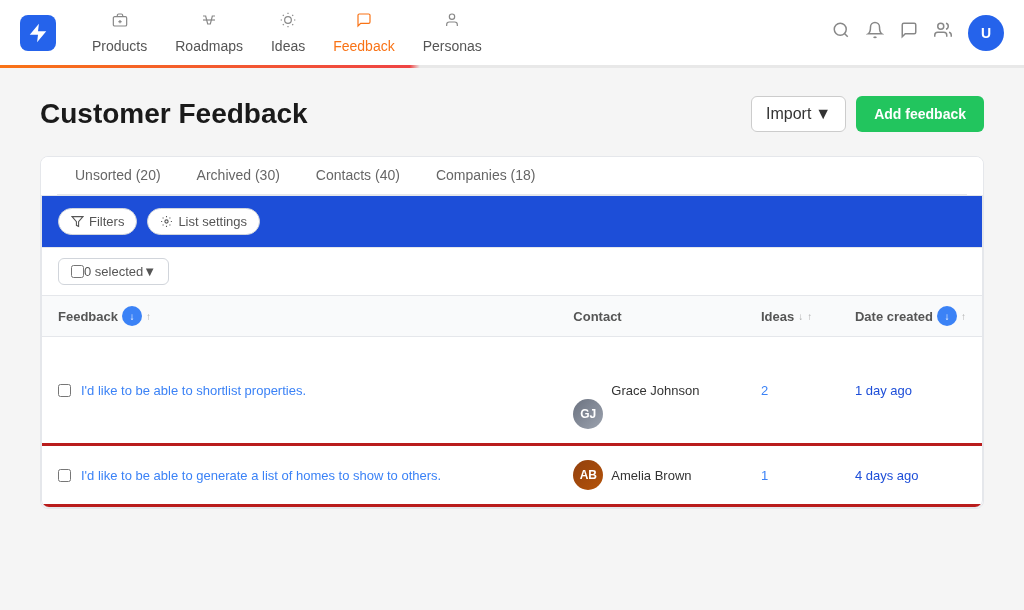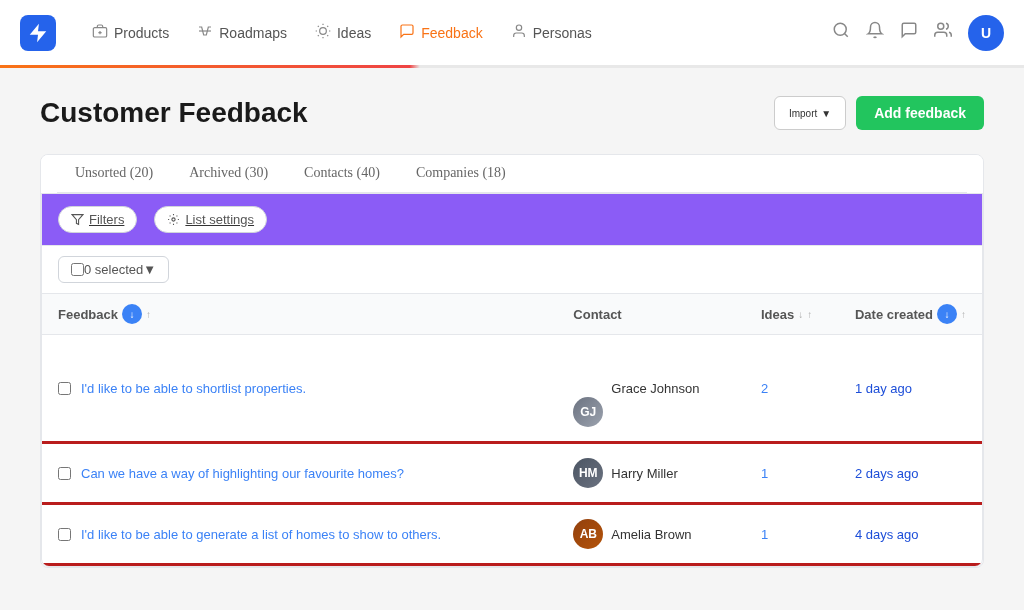--- a/index.html
+++ b/index.html
@@ -37,20 +37,21 @@
     .nav-item {
       display: flex; align-items: center; gap: 6px;
       padding: 8px 12px;
       border-radius: 6px;
       color: #555;
       cursor: pointer;
       font-size: 14px;
       font-weight: 500;
       text-decoration: none;
       white-space: nowrap;
+      flex-direction: column;
     }
     .nav-item.active { color: #f97316; }
     .nav-item .nav-icon { color: #888; font-size: 16px; }
     .nav-item.active .nav-icon { color: #f97316; }
     .nav-right { display: flex; align-items: center; gap: 16px; }
     .nav-icon-btn { color: #888; cursor: pointer; font-size: 18px; }
     .nav-avatar {
       width: 36px; height: 36px;
       background: #2563eb;
       border-radius: 50%;
@@ -59,49 +60,49 @@
       cursor: pointer;
     }
 
     
     .main { padding: 28px 40px; }
     .page-header { display: flex; align-items: center; justify-content: space-between; margin-bottom: 24px; }
     .page-title { font-size: 28px; font-weight: 600; color: #1a1a1a; }
     .header-actions { display: flex; gap: 10px; }
     .btn-import {
       border: 1px solid #ccc; background: #fff; padding: 8px 14px;
-      border-radius: 6px; cursor: pointer; font-size: 10px; color: #333;
+      border-radius: 6px; cursor: pointer; font-size: 16px; color: #333;
       display: flex; align-items: center; gap: 4px;
     }
     .btn-add-feedback {
       background: #22c55e; color: white; border: none;
       padding: 9px 18px; border-radius: 6px; cursor: pointer;
       font-size: 14px; font-weight: 600;
     }
 
     
-    .tabs { display: flex; border-bottom: 1px solid #e5e7eb; margin-bottom: 0; font-family: Liberation Serif, serif; }
+    .tabs { display: flex; border-bottom: 1px solid #e5e7eb; margin-bottom: 0; }
     .tab {
       padding: 10px 18px;
       cursor: pointer;
       color: #666;
       font-size: 14px;
       border-bottom: 2px solid transparent;
       margin-bottom: -1px;
       white-space: nowrap;
     }
     .tab.active { color: #333; border-bottom-color: #333; font-weight: 500; }
 
     
     .filter-bar {
-      background: #8b5cf6;
+      background: #1d4ed8;
       border: 1px solid #e5e7eb;
       border-top: none;
       padding: 12px 16px;
-      display: flex; align-items: center; gap: 17px; text-decoration: underline;
+      display: flex; align-items: center; gap: 10px;
     }
     .filter-btn {
       display: flex; align-items: center; gap: 5px;
       border: 1px solid #d1d5db; background: #fff;
       padding: 5px 12px; border-radius: 20px;
       font-size: 13px; color: #555; cursor: pointer;
     }
 
     
     .selected-bar {
@@ -377,40 +378,20 @@
       <a href="#" class="ideas-link">2</a>
     </td>
     <td>
       <span class="date-text">1 day ago</span>
     </td>
   </tr>
             <tr>
     <td>
       <div class="feedback-cell">
         <input type="checkbox" class="row-checkbox" style="">
-        <a href="#" class="feedback-link">Can we have a way of highlighting our favourite homes?</a>
-      </div>
-    </td>
-    <td>
-      <div class="contact-cell">
-        <div class="avatar-circle avatar-harry">HM</div>
-        <span>Harry Miller</span>
-      </div>
-    </td>
-    <td>
-      <a href="#" class="ideas-link">1</a>
-    </td>
-    <td>
-      <span class="date-text">2 days ago</span>
-    </td>
-  </tr>
-            <tr>
-    <td>
-      <div class="feedback-cell">
-        <input type="checkbox" class="row-checkbox" style="">
         <a href="#" class="feedback-link">I'd like to be able to generate a list of homes to show to others.</a>
       </div>
     </td>
     <td>
       <div class="contact-cell">
         <div class="avatar-circle avatar-amelia">AB</div>
         <span>Amelia Brown</span>
       </div>
     </td>
     <td>

